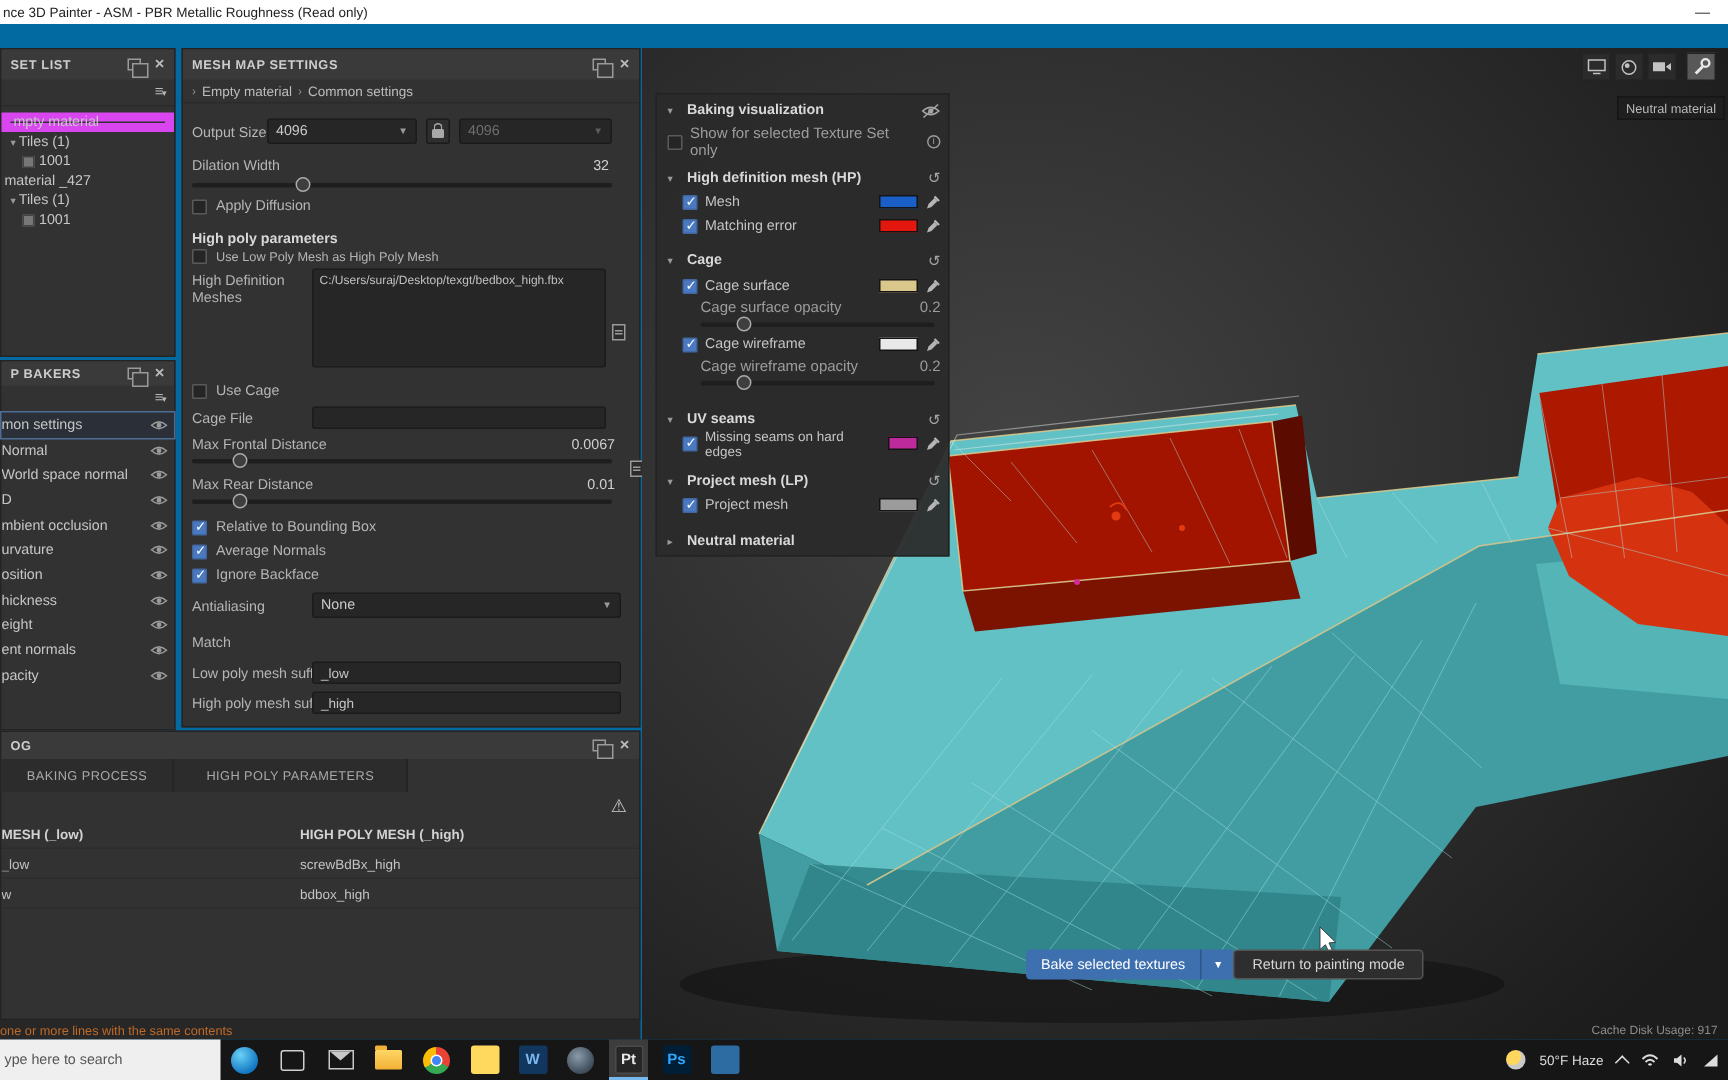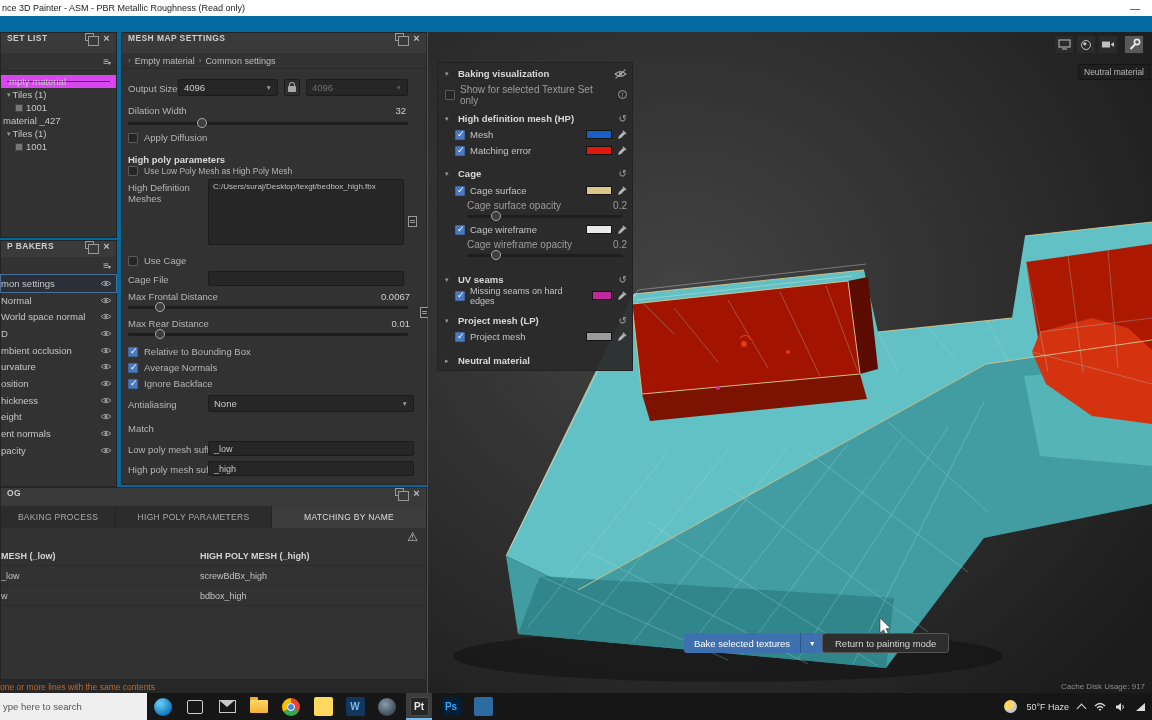--- a/index.html
+++ b/index.html
@@ -5,21 +5,21 @@
 *{margin:0;padding:0;box-sizing:border-box}
 body{width:1152px;height:720px;background:#111;font-family:"Liberation Sans",sans-serif}
 #screen{position:relative;width:1152px;height:720px;overflow:hidden;background:#0369a1;color:#c4c4c4;font-size:10px}
 .abs{position:absolute}
 
 #titlebar{position:absolute;left:0;top:0;width:1152px;height:16px;background:#fff;color:#222;font-size:9px;display:flex;align-items:center;padding-left:2px}
 #titlebar .min{margin-left:auto;margin-right:12px;color:#333;font-size:10px}
 #menubar{position:absolute;left:0;top:16px;width:1152px;height:13px;background:#2a2a2a;display:flex;align-items:center;gap:14px;padding-left:2px;font-size:9px;color:#cfcfcf}
 
 .panel{position:absolute;background:#323232;border:1px solid #242424}
-.phead{height:20px;background:#3a3a3a;display:flex;padding:0 6px;font-size:8.5px;font-weight:bold;letter-spacing:.4px;color:#cdcdcd}
+.phead{height:20px;background:#3a3a3a;display:flex;align-items:center;padding:0 6px;font-size:8.5px;font-weight:bold;letter-spacing:.4px;color:#cdcdcd}
 .phead .sp{flex:1}
 .ifloat{width:9px;height:8px;border:1px solid #9a9a9a;position:relative;margin-right:9px}
 .ifloat::after{content:"";position:absolute;left:2px;top:2px;width:9px;height:8px;border:1px solid #9a9a9a;background:#3a3a3a}
 .ix{color:#bbb;font-size:11px;line-height:10px}
 .tbar{height:18px;display:flex;align-items:center;justify-content:flex-end;padding:0 6px;border-bottom:1px solid #2a2a2a;color:#b9b9b9}
 .filtr{font-size:10px;letter-spacing:-1px}
 
 .lrow{height:13px;display:flex;align-items:center;font-size:9.5px;color:#c6c6c6;padding-left:2px;position:relative}
 .lrow.sel{border:6px solid #d946ef}
 .brow{height:16.7px;display:flex;align-items:center;font-size:9.5px;color:#c6c6c6;padding:0 4px 0 0}
@@ -327,21 +327,20 @@
   <div class="panel" style="left:0;top:487px;width:427px;height:193px">
     <div class="phead" style="height:18px">
       <span>OG</span>
         <span class="sp"></span>
       <span class="ifloat"></span>
       <span class="ix">×</span>
     </div>
     <div style="display:flex">
       <div class="tab" style="width:115px">BAKING PROCESS</div>
       <div class="tab" style="width:156px">HIGH POLY PARAMETERS</div>
-      <div class="tab act" style="width:155px">MATCHING BY NAME</div>
     </div>
     <div style="height:18px;display:flex;justify-content:flex-end;align-items:center;padding-right:8px">
       <span class="warn">⚠</span>
     </div>
     <div class="trow" style="font-weight:bold;color:#d3d3d3">
       <span class="c1">MESH (_low)</span>
       <span class="c2">HIGH POLY MESH (_high)</span>
     </div>
     <div class="trow">
         <span class="c1">_low</span>

